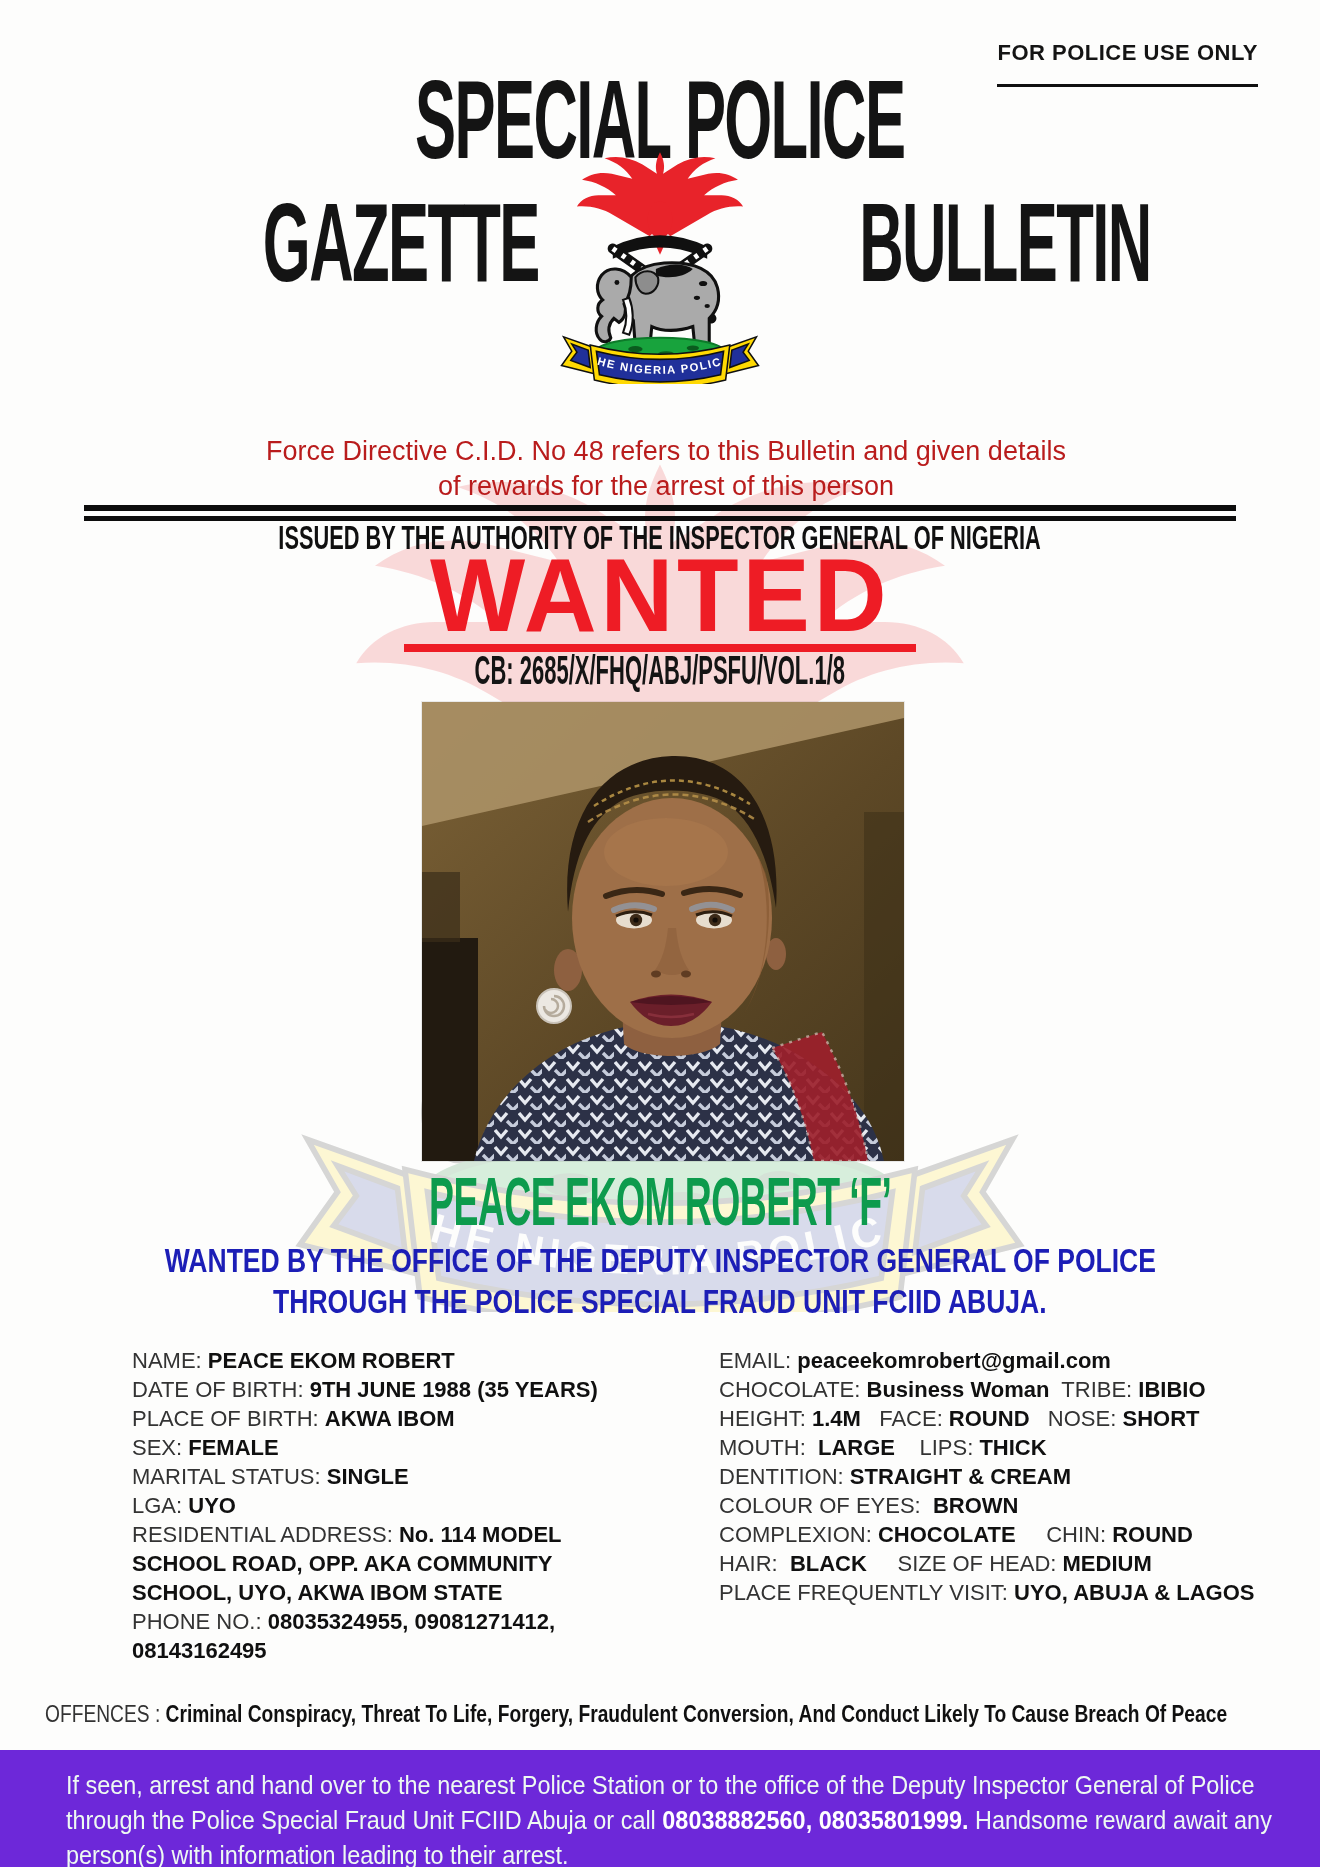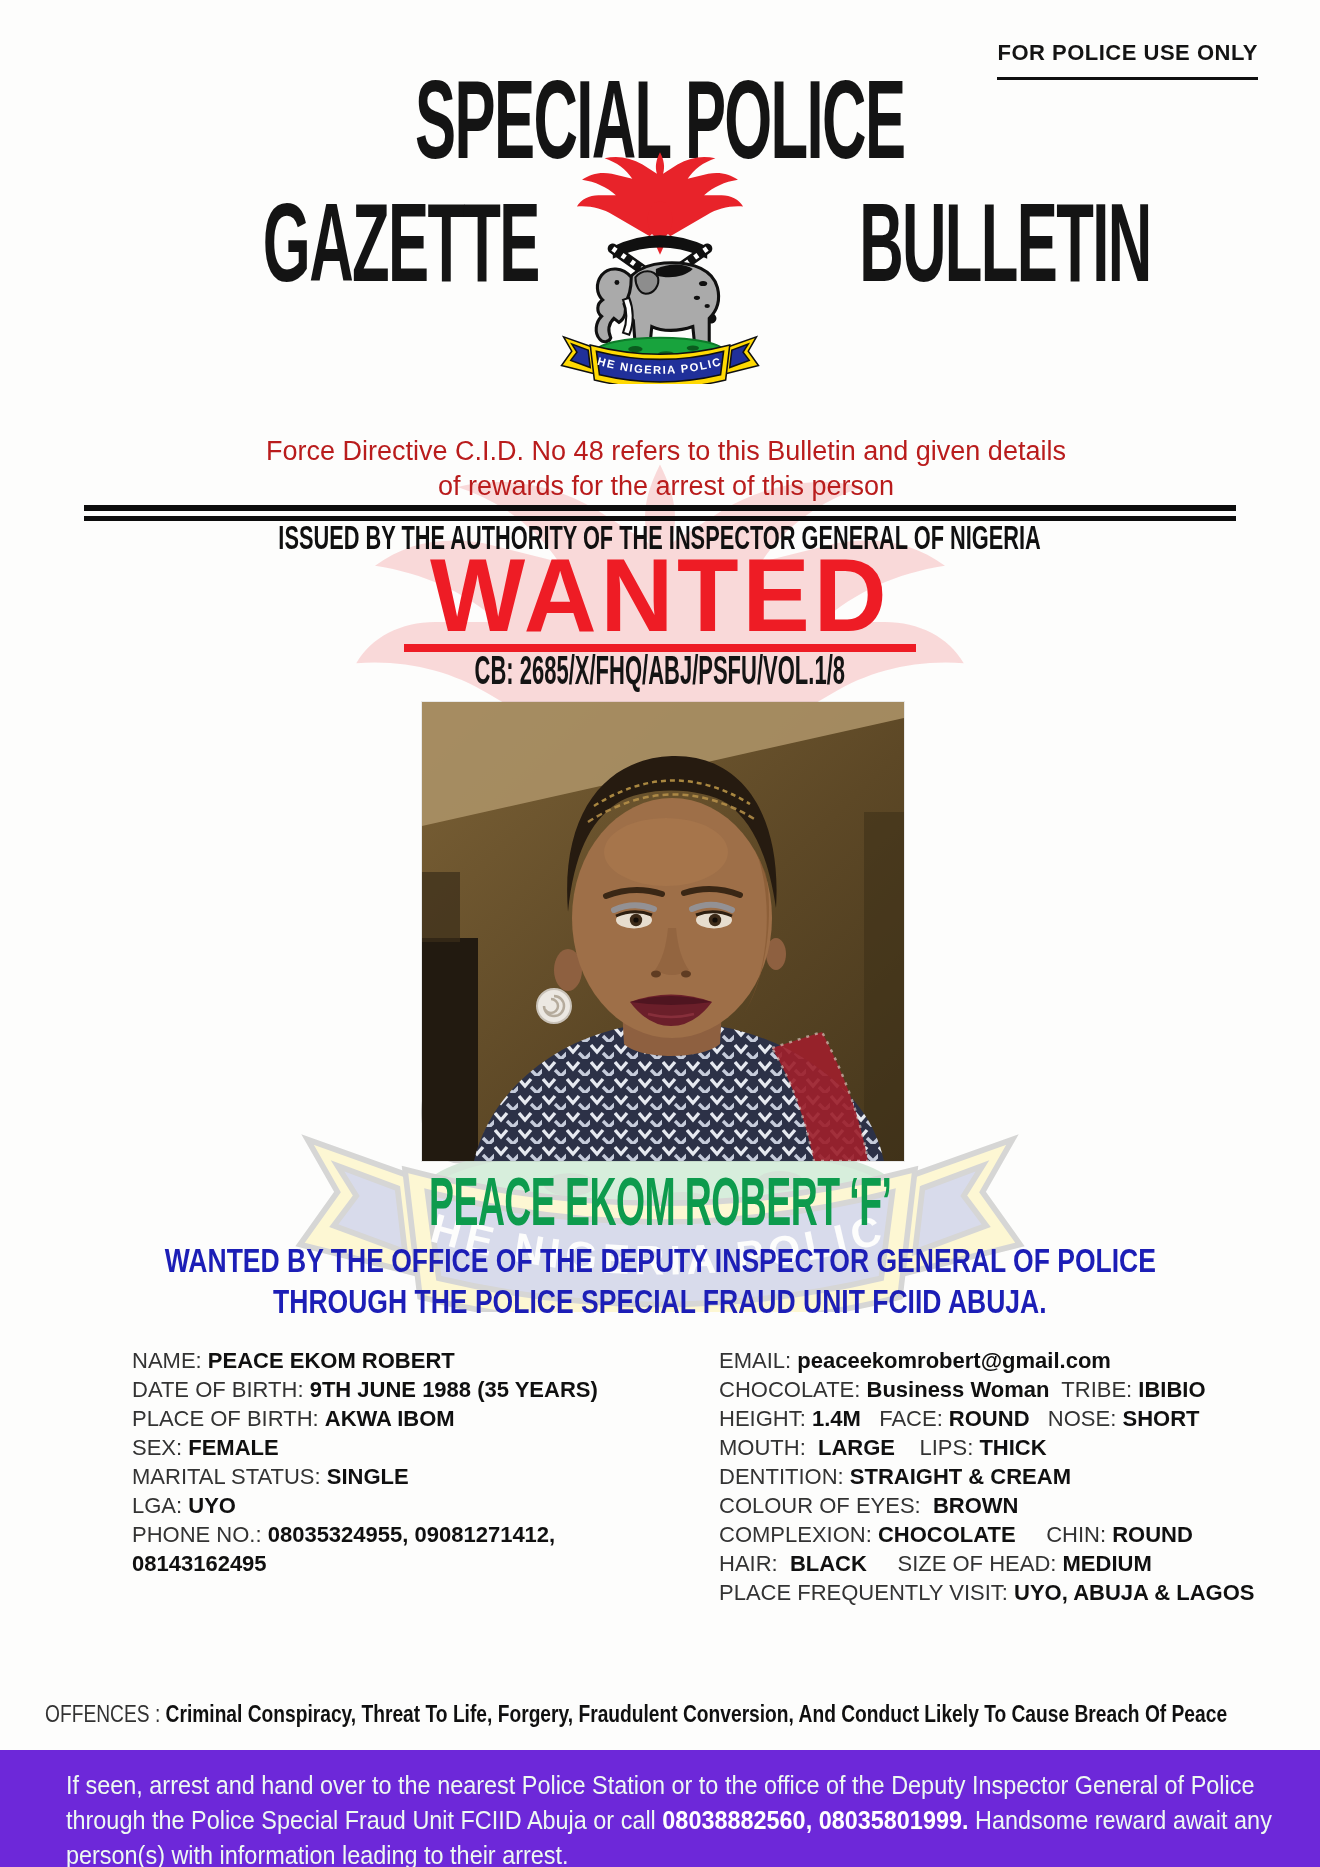--- a/index.html
+++ b/index.html
@@ -5,21 +5,21 @@
   html,body{margin:0;padding:0;background:#ffffff;}
   #poster{position:relative;width:1320px;height:1867px;margin:0 auto;background:#fdfdfc;overflow:hidden;
           font-family:"Liberation Sans", sans-serif;color:#141414;}
   .abs{position:absolute;}
   .ctr{left:0;right:0;text-align:center;}
   .cx{display:inline-block;white-space:nowrap;transform:scaleX(var(--sx,0.7));transform-origin:50% 50%;}
   .cxl{transform-origin:0 50%;}
   .b{font-weight:bold;color:#101010;}
   
   .police-use{top:40px;right:62px;font-size:22px;font-weight:bold;letter-spacing:.5px;
-              border-bottom:3px solid #101010;padding-bottom:11px;z-index:3;}
+              border-bottom:3px solid #101010;padding-bottom:18px;z-index:3;}
   .title-main{top:58px;font-size:112px;font-weight:bold;letter-spacing:-3px;line-height:1.1;z-index:3;}
   .gaz{top:178px;left:150px;width:500px;text-align:center;font-size:112px;font-weight:bold;letter-spacing:-3px;z-index:3;}
   .bul{top:178px;left:740px;width:500px;text-align:center;font-size:112px;font-weight:bold;letter-spacing:-3px;z-index:3;}
   .crest-hdr{top:146px;left:533px;width:254px;height:238px;z-index:4;}
   .directive{top:434px;font-size:27px;line-height:35px;color:#b91c1c;z-index:3;padding-left:12px;}
   .rule{top:505px;left:84px;right:84px;z-index:3;}
   .rule .r1{height:6px;background:#0d0d0d;}
   .rule .r2{height:5px;background:#0d0d0d;margin-top:5px;}
   .issued{top:519px;font-size:33px;font-weight:bold;color:#101010;z-index:3;}
   .wanted{top:543px;font-size:104px;font-weight:bold;color:#ee1c25;letter-spacing:4px;line-height:1;z-index:3;}
@@ -252,20 +252,21 @@
     <div><span class="cx" style="--sx:0.78">THROUGH THE POLICE SPECIAL FRAUD UNIT FCIID ABUJA.</span></div>
   </div>
 
   <div class="abs col col-l">
     <div class="dline"><span>NAME: </span><span class="b">PEACE EKOM ROBERT</span></div>
     <div class="dline"><span>DATE OF BIRTH: </span><span class="b">9TH JUNE 1988 (35 YEARS)</span></div>
     <div class="dline"><span>PLACE OF BIRTH: </span><span class="b">AKWA IBOM</span></div>
     <div class="dline"><span>SEX: </span><span class="b">FEMALE</span></div>
     <div class="dline"><span>MARITAL STATUS: </span><span class="b">SINGLE</span></div>
     <div class="dline"><span>LGA: </span><span class="b">UYO</span></div>
+    <div class="dline"><span>RESIDENTIAL ADDRESS: </span><span class="b">No. 114 MODEL SCHOOL ROAD, OPP. AKA COMMUNITY SCHOOL, UYO, AKWA IBOM STATE</span></div>
     <div class="dline"><span>PHONE NO.: </span><span class="b">08035324955, 09081271412, 08143162495</span></div>
   </div>
   <div class="abs col col-r">
     <div class="dline"><span>EMAIL: </span><span class="b">peaceekomrobert@gmail.com</span></div>
     <div class="dline"><span>CHOCOLATE: </span><span class="b">Business Woman</span><span>  TRIBE: </span><span class="b">IBIBIO</span></div>
     <div class="dline"><span>HEIGHT: </span><span class="b">1.4M</span><span>   FACE: </span><span class="b">ROUND</span><span>   NOSE: </span><span class="b">SHORT</span></div>
     <div class="dline"><span>MOUTH:  </span><span class="b">LARGE</span><span>    LIPS: </span><span class="b">THICK</span></div>
     <div class="dline"><span>DENTITION: </span><span class="b">STRAIGHT &amp; CREAM</span></div>
     <div class="dline"><span>COLOUR OF EYES:  </span><span class="b">BROWN</span></div>
     <div class="dline"><span>COMPLEXION: </span><span class="b">CHOCOLATE</span><span>     CHIN: </span><span class="b">ROUND</span></div>

